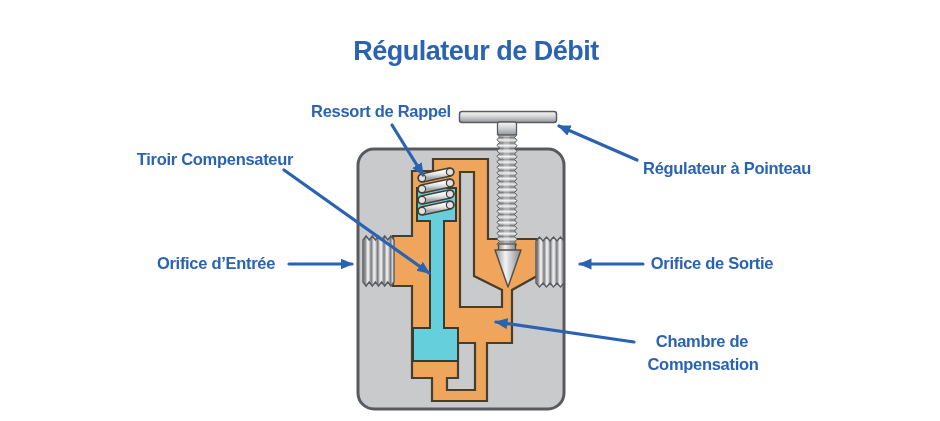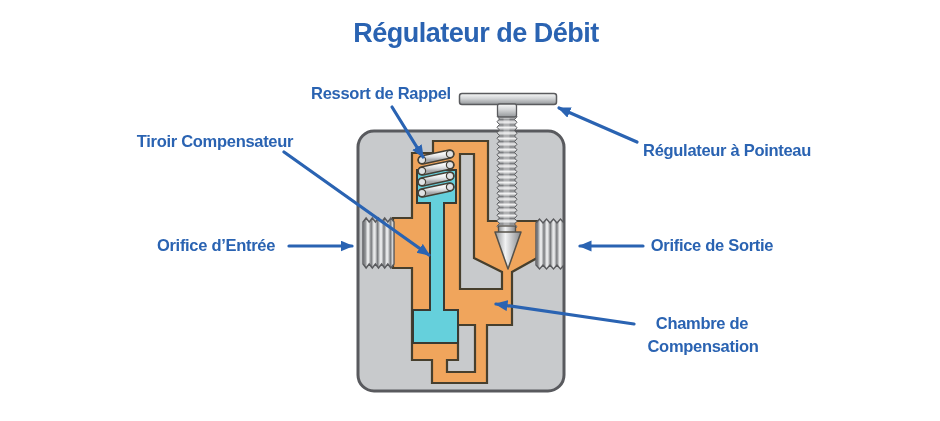--- a/index.html
+++ b/index.html
@@ -1,17 +1,17 @@
 <!DOCTYPE html>
 <html><head>
 <meta charset="utf-8">
 <style>
   html,body{margin:0;padding:0;background:#ffffff;}
   .stage{position:relative;width:940px;height:396px;background:#ffffff;overflow:hidden;
-         font-family:"Liberation Sans", sans-serif;}
+         font-family:"Liberation Sans", sans-serif;margin-top:18px;}
   svg{position:absolute;left:0;top:0;}
   text{font-family:"Liberation Sans", sans-serif;font-weight:bold;}
   .title-text{font-size:27px;letter-spacing:-0.5px;}
   .label-text{font-size:16.5px;letter-spacing:-0.3px;}
   .arrow-line{fill:none;stroke-width:3.2;stroke-linecap:round;}
 </style>
 </head>
 <body>
 
 <div class="stage">

